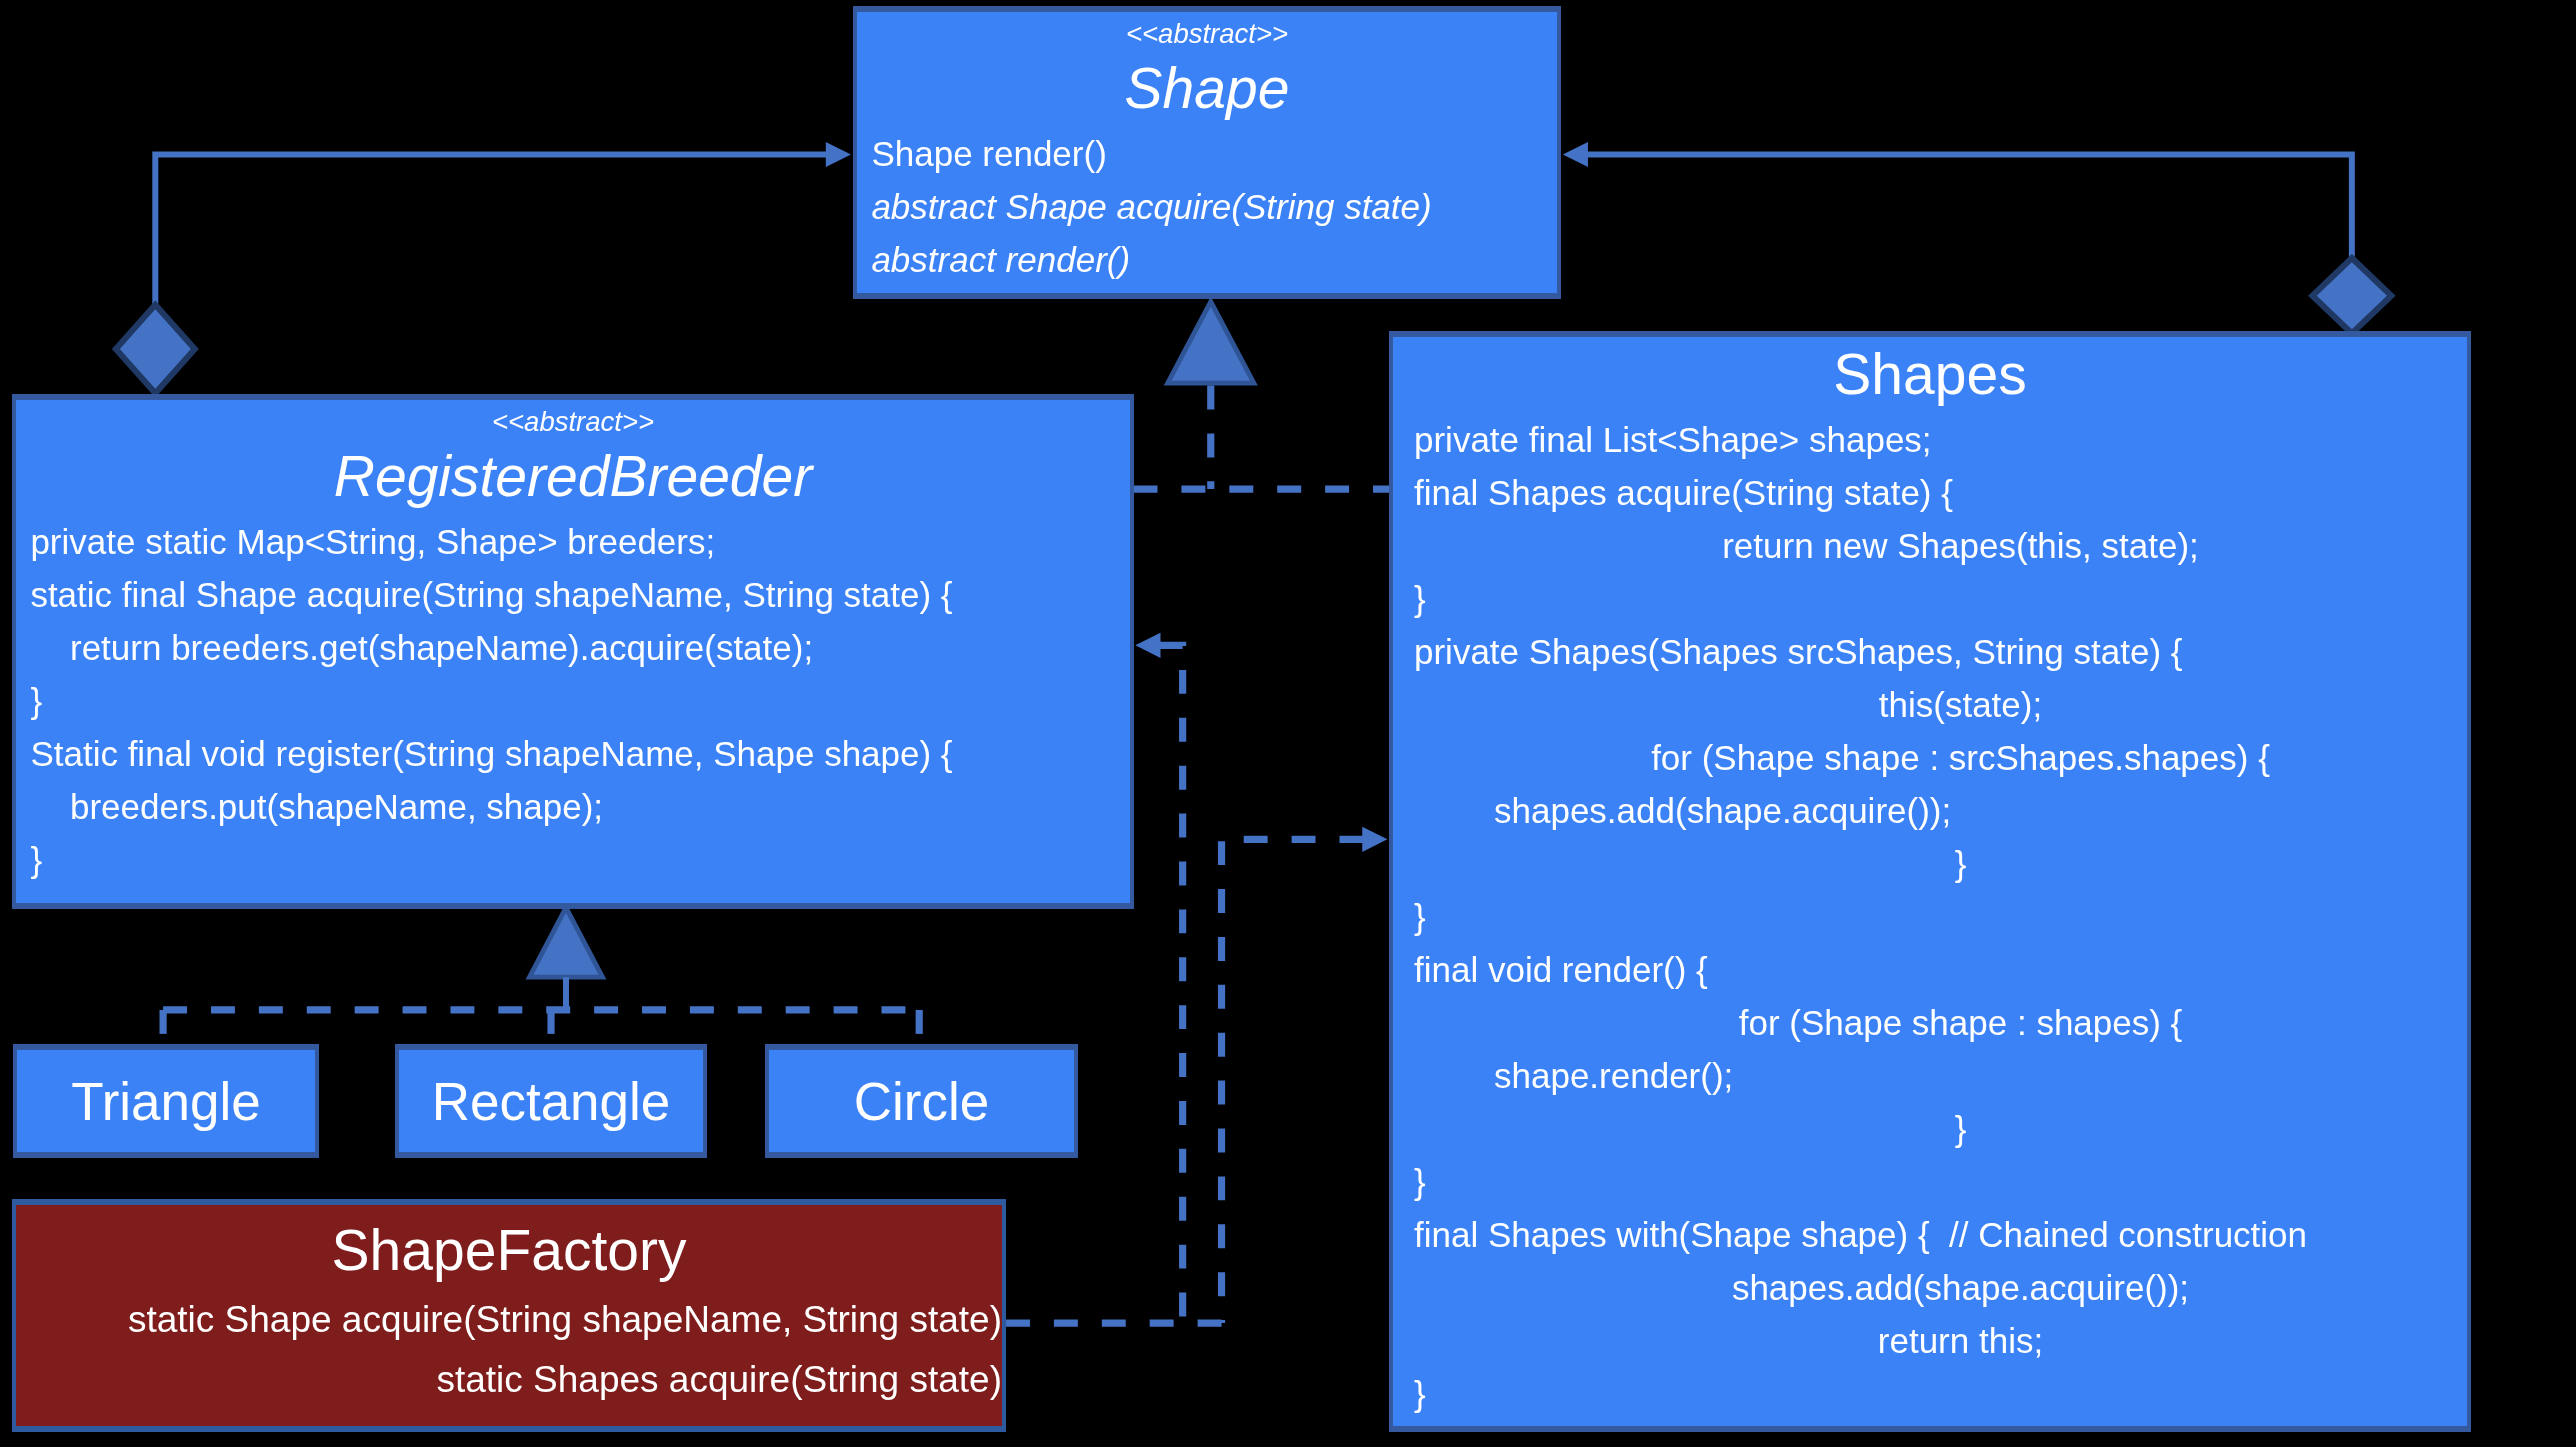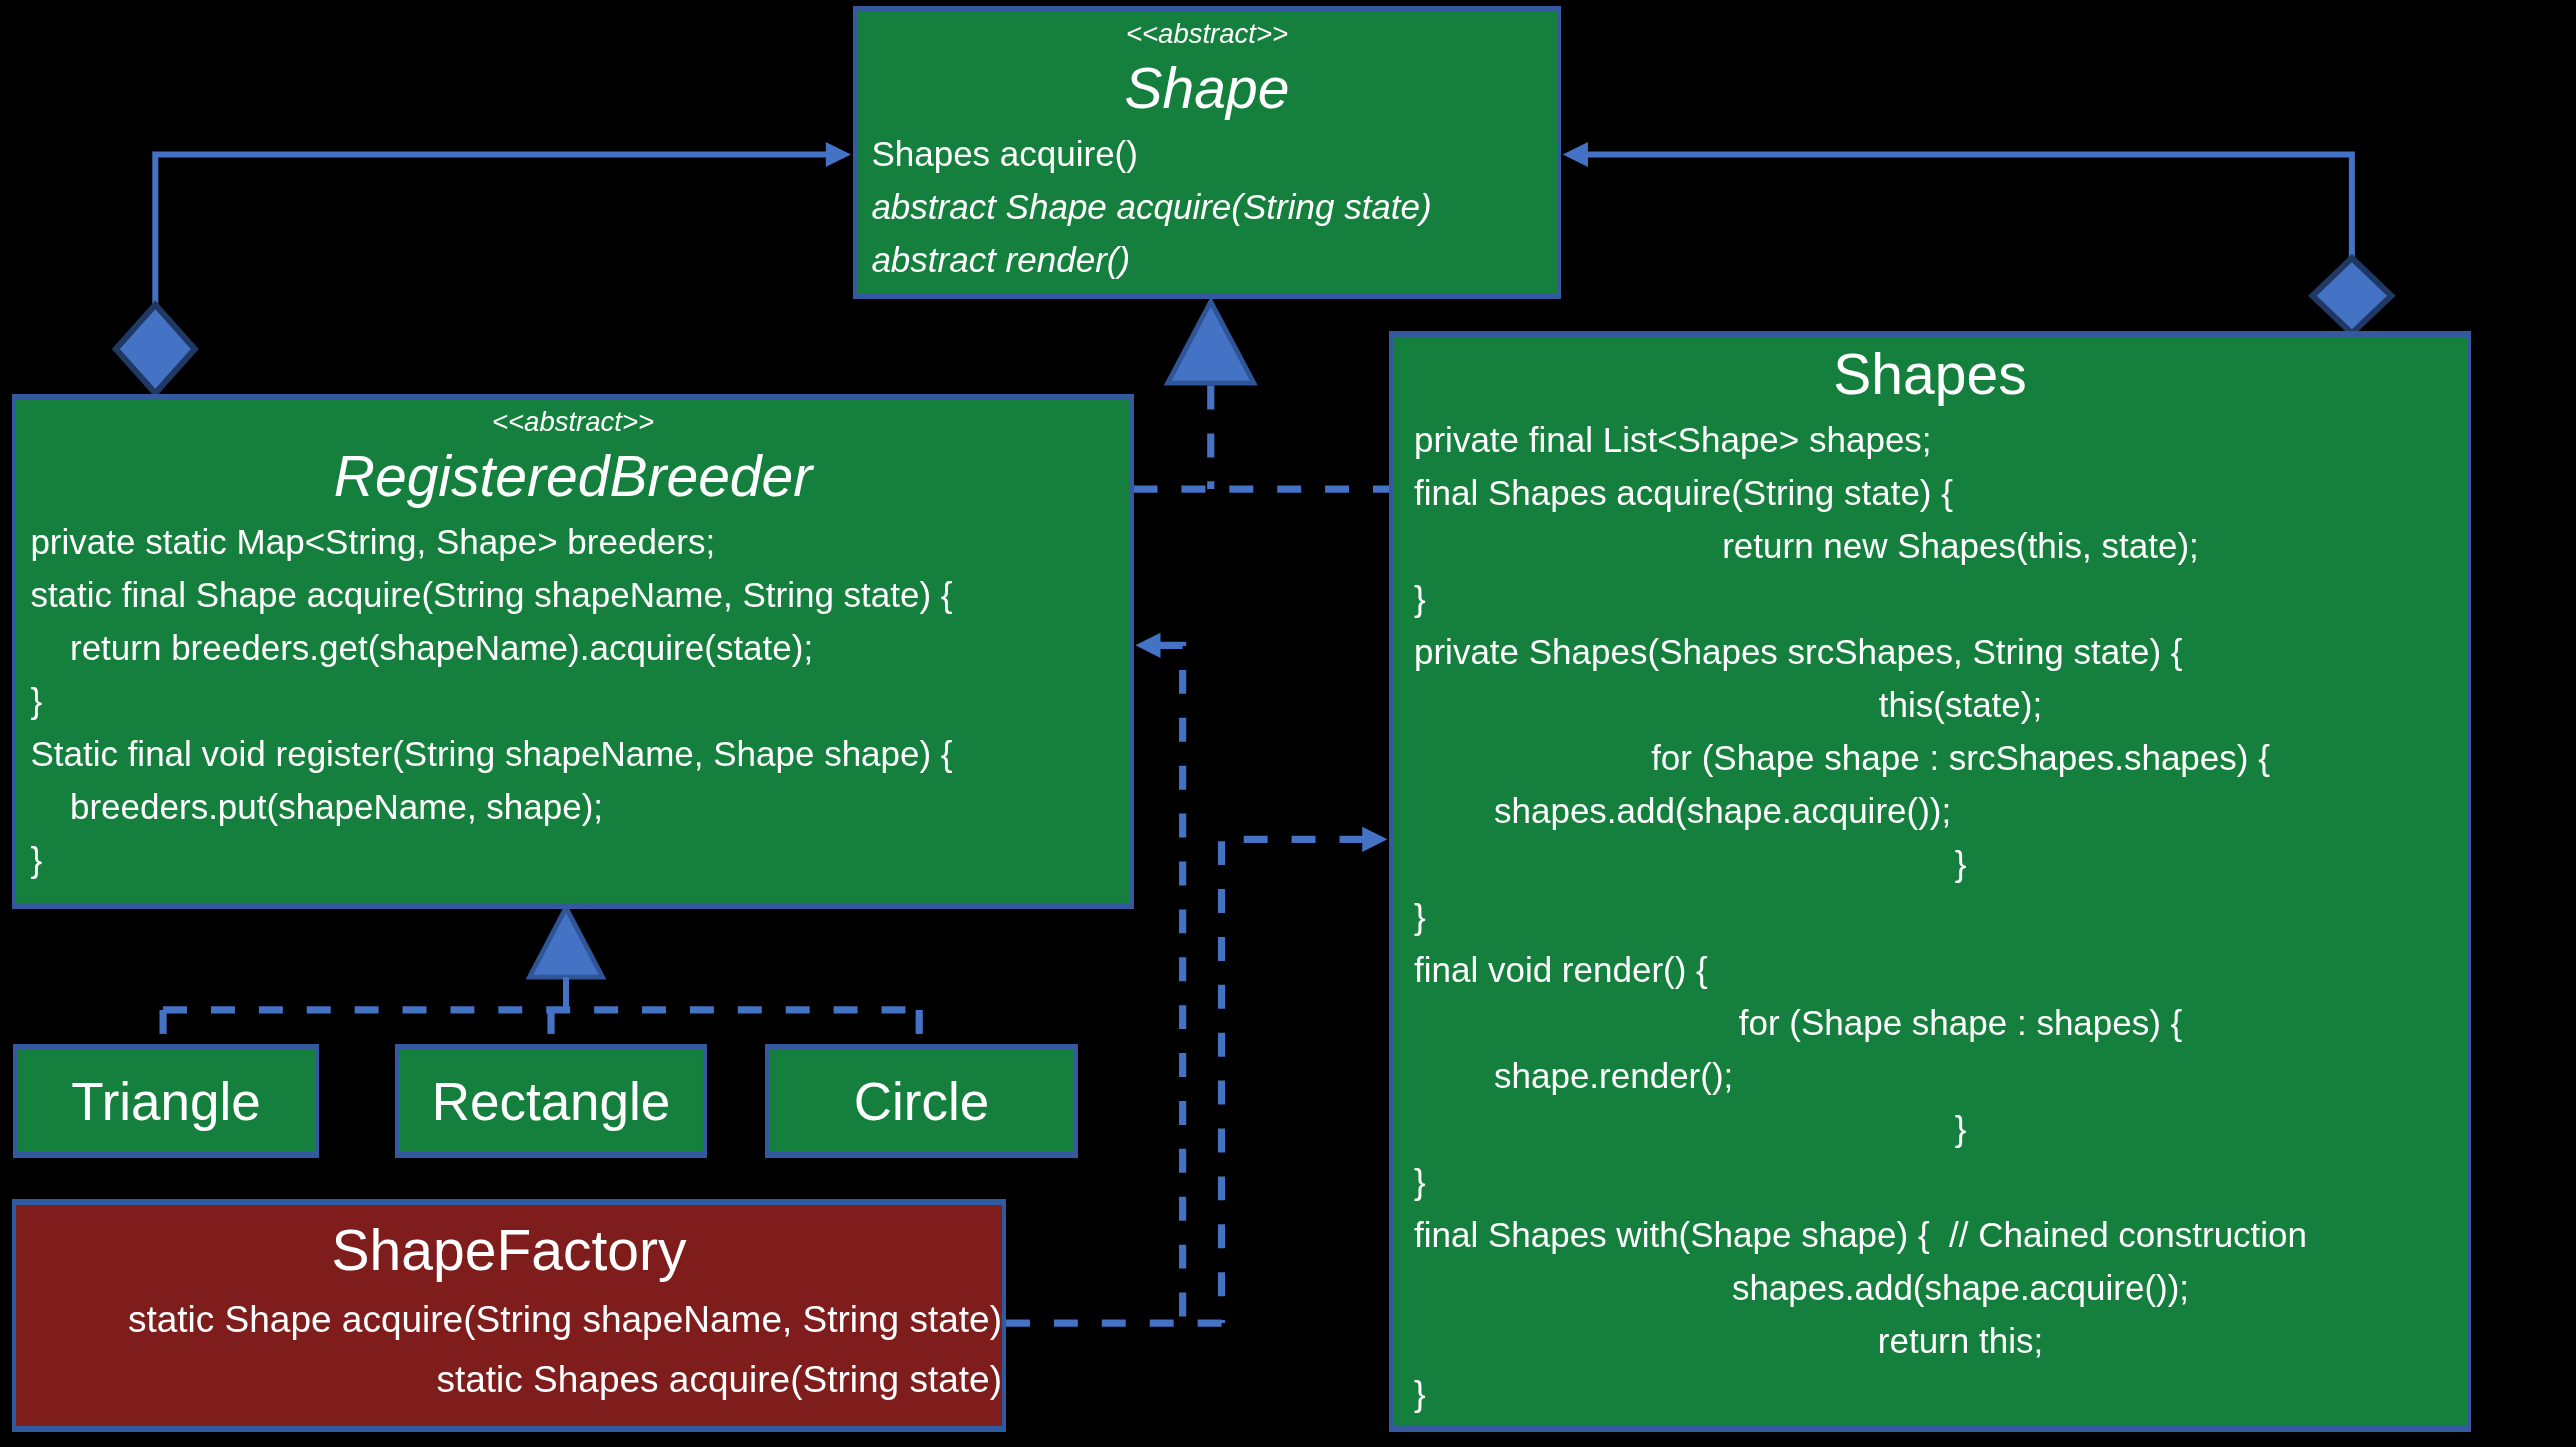--- a/index.html
+++ b/index.html
@@ -1,19 +1,19 @@
 <!DOCTYPE html>
 <html style="font-size:9.6px"><head>
 <meta charset="utf-8">
 <style>
   html,body{margin:0;padding:0;background:#000;}
   .canvas{position:relative;width:2576px;height:1447px;background:#000;overflow:hidden;
           font-family:"Liberation Sans", sans-serif;color:#fff;}
   .connectors{position:absolute;left:0;top:0;width:2576px;height:1447px;}
-  .cls{position:absolute;box-sizing:border-box;background:#15803d;
+  .cls{position:absolute;box-sizing:border-box;background:#3b82f6;
        border:4.8px solid #35599E;border-top-width:6.6px;border-bottom-width:6.6px;}
   .cls.factory{background:#7f1d1d;border-color:#2E5BA0;}
   .stereo{font-size:27.5px;line-height:34px;text-align:center;font-style:italic;padding-top:4.8px;}
   .title{font-size:57px;line-height:74px;text-align:center;}
   .title.it{font-style:italic;}
   .members{padding-top:2.4px;}
   .m{font-size:35px;line-height:53px;white-space:pre;padding-left:14.4px;}
   .shapesbox .m{padding-left:21px;}
   .factory .m{font-size:37px;line-height:60px;padding-left:18px;text-align:right;}
   .m.i1{padding-left:54px;}
@@ -55,21 +55,21 @@
     <polyline points="1936,1078 1975,1078 1975,2210" fill="none" stroke="#4472C4" stroke-width="12" stroke-dasharray="40 40"></polyline>
     <polygon points="1896,1078 1938,1057 1938,1099" fill="#4472C4"></polygon>
     <polyline points="2277,1402 2040,1402 2040,2210" fill="none" stroke="#4472C4" stroke-width="12" stroke-dasharray="40 40"></polyline>
     <polygon points="2317,1402 2275,1381 2275,1423" fill="#4472C4"></polygon>
   </svg>
 
   <div class="cls" style="left:853px;top:6px;width:708px;height:293px">
     <div class="stereo">&lt;&lt;abstract&gt;&gt;</div>
     <div class="title it">Shape</div>
     <div class="members">
-      <div class="m">Shapes acquire()</div>
+      <div class="m">Shape render()</div>
       <div class="m it">abstract Shape acquire(String state)</div>
       <div class="m it">abstract render()</div>
     </div>
   </div>
 
   <div class="cls" style="left:12px;top:394px;width:1122px;height:515px">
     <div class="stereo">&lt;&lt;abstract&gt;&gt;</div>
     <div class="title it">RegisteredBreeder</div>
     <div class="members">
       <div class="m">private static Map&lt;String, Shape&gt; breeders;</div>

